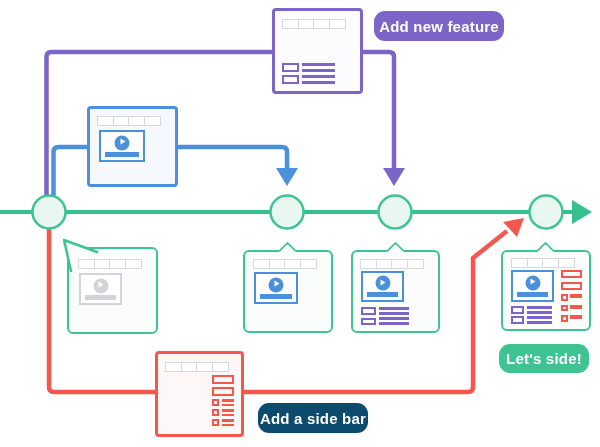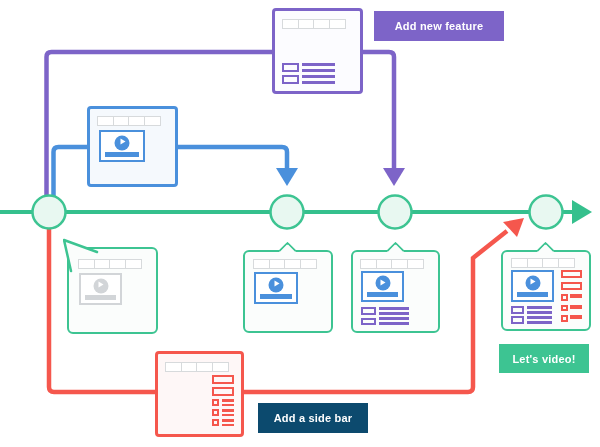--- a/index.html
+++ b/index.html
@@ -4,21 +4,21 @@
 <style>
   html,body { margin:0; padding:0; background:#fff; }
   #stage {
     position:relative; width:600px; height:447px; overflow:hidden;
     background:#ffffff; font-family:"Liberation Sans", sans-serif;
   }
   #wires { position:absolute; left:0; top:0; z-index:0; }
 
   .tag {
     position:absolute; z-index:3; display:flex; align-items:center; justify-content:center;
-    color:#fff; font-weight:bold; font-size:11px; border-radius:0; letter-spacing:.2px;
+    color:#fff; font-weight:bold; font-size:15px; border-radius:11px; letter-spacing:.2px;
   }
   .tag-purple { background:#7d64c8; }
   .tag-blue   { background:#4a90dc; }
   .tag-red    { background:#0c4a6e; }
   .tag-green  { background:#3dc492; }
 
   .win {
     position:absolute; z-index:2; box-sizing:border-box;
     border:3px solid; border-radius:4px;
   }
@@ -255,15 +255,15 @@
       </div>
       <div class="srow">
         <div class="ssq red-b" style="width:6.5px; height:6.5px;"></div>
         <div class="red-bg" style="width:12px; height:4px;"></div>
       </div>
     </div>
   </div>
 
   <div class="tag tag-purple" style="left:374px; top:11px; width:130px; height:30px;">Add new feature</div>
   <div class="tag tag-red" style="left:258px; top:403px; width:110px; height:30px;">Add a side bar</div>
-  <div class="tag tag-green" style="left:499px; top:344px; width:90px; height:29px;">Let's video!</div>
+  <div class="tag tag-green" style="left:499px; top:344px; width:90px; height:29px;">Let's side!</div>
 
 </div>
 
 </body></html>

